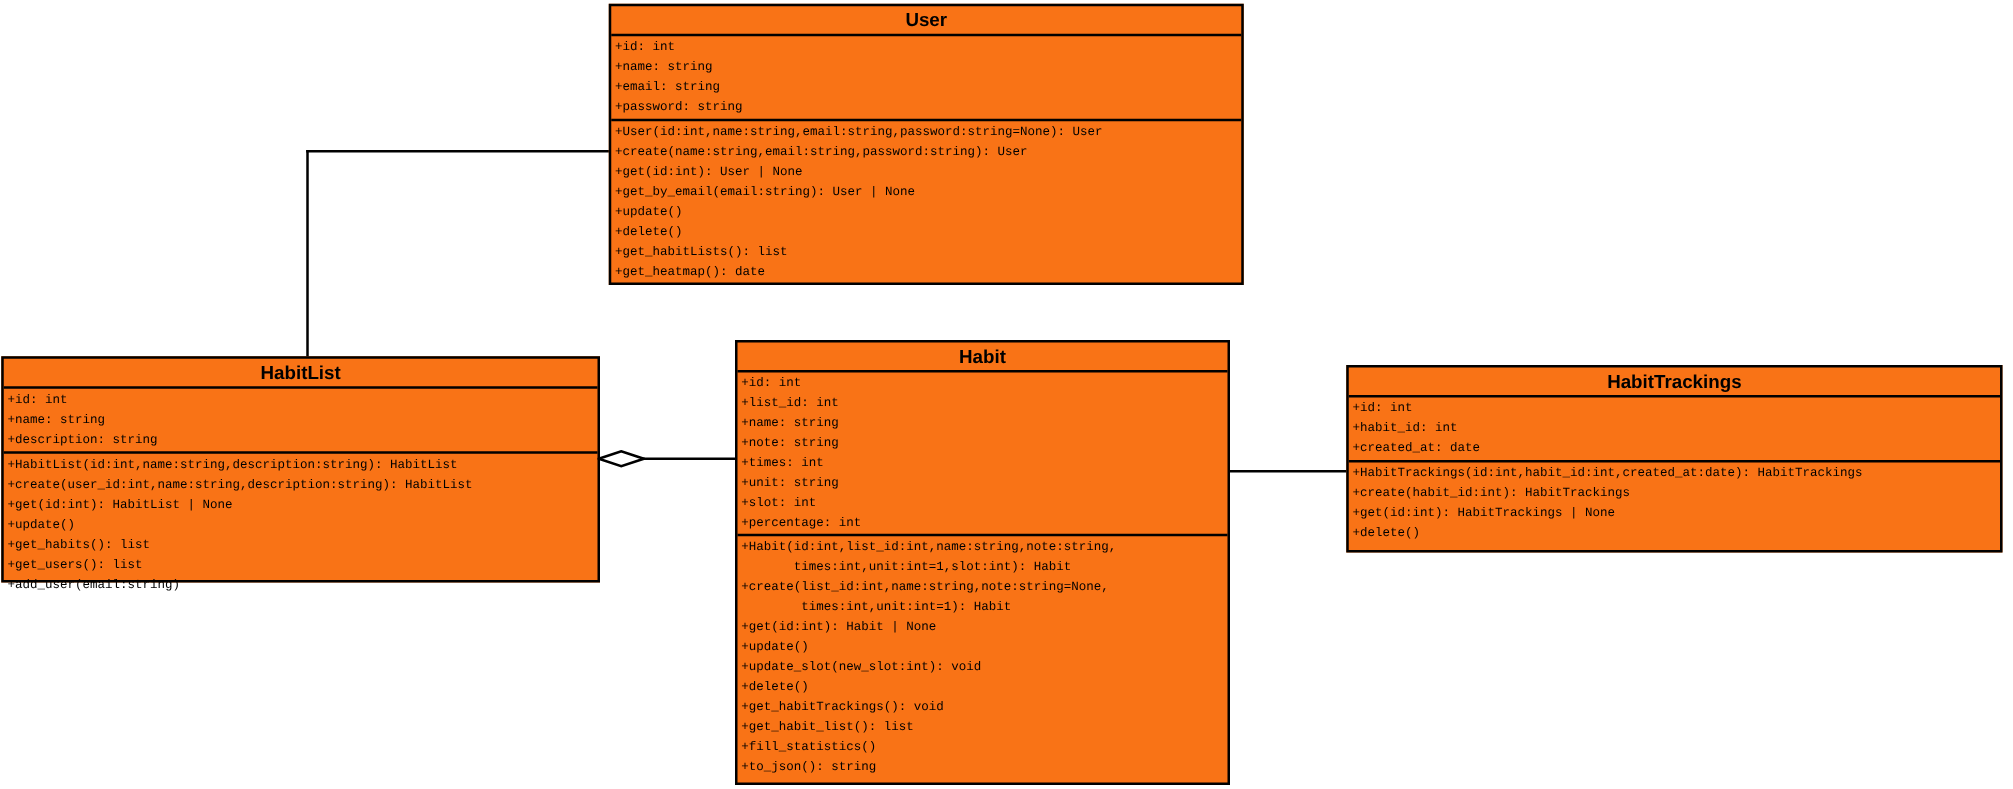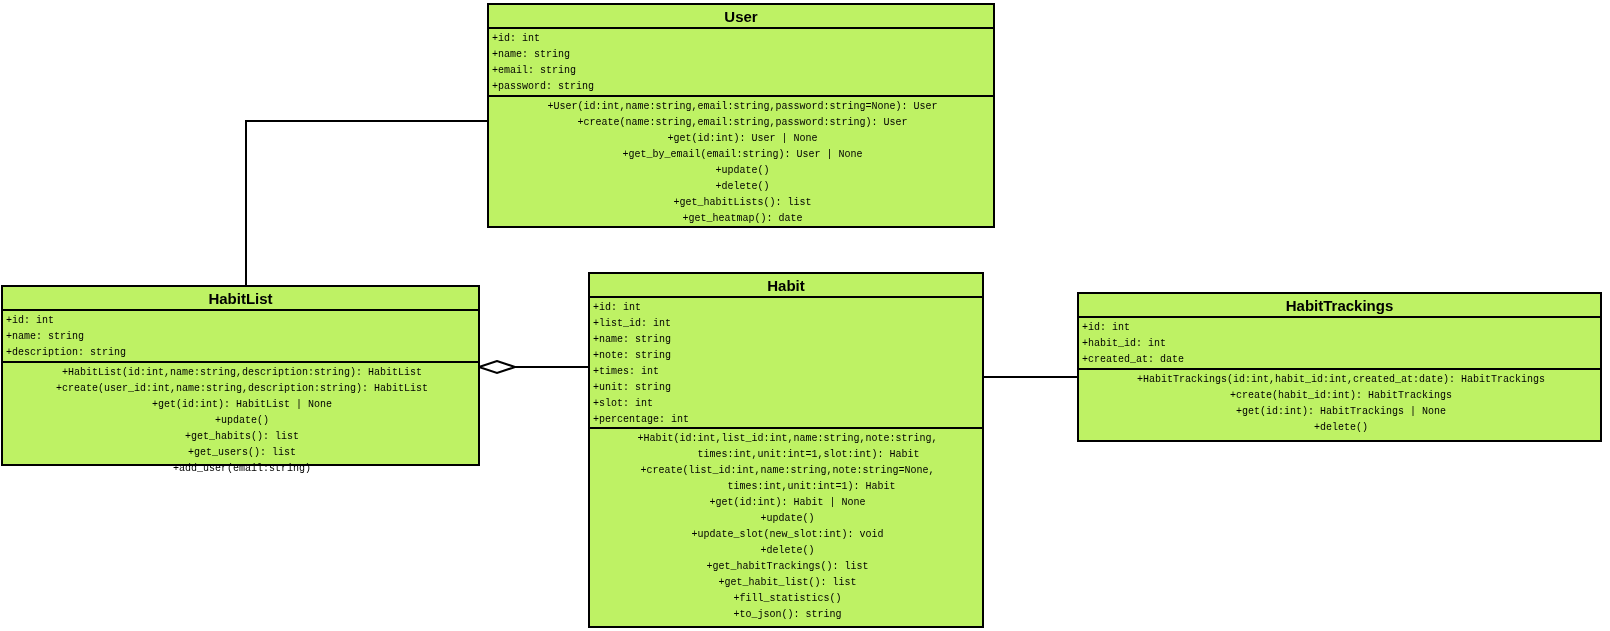--- a/index.html
+++ b/index.html
@@ -13,21 +13,21 @@
   #canvas {
     position: relative;
     width: 1610px;
     height: 631px;
     background: #ffffff;
     font-family: "Liberation Mono", "DejaVu Sans Mono", monospace;
     color: #000000;
   }
   .uml-class {
     position: absolute;
-    background: #bef264;
+    background: #f97316;
     border: 2px solid #000000;
     box-sizing: border-box;
     display: flex;
     flex-direction: column;
   }
   .uml-title {
     flex: 0 0 auto;
     height: 24px;
     line-height: 23px;
     text-align: center;
@@ -41,21 +41,21 @@
   }
   .uml-compart {
     box-sizing: border-box;
     padding: 2px 0 0 3px;
     overflow: visible;
   }
   .uml-attrs {
     flex: 0 0 auto;
     border-bottom: 2px solid #000000;
   }
-  .uml-methods { flex: 1 1 auto; text-align: center; }
+  .uml-methods { flex: 1 1 auto; }
   .uml-line {
     font-size: 10px;
     line-height: 16px;
     white-space: pre;
     font-family: Liberation Mono, monospace;
   }
   
   #box-user          { left: 487px; top: 3px;   width: 508px; height: 225px; }
   #box-user .uml-attrs          { height: 68px; }
   #box-habitlist     { left: 1px;   top: 285px; width: 479px; height: 181px; }
@@ -134,21 +134,21 @@
       </div>
     <div class="uml-compart uml-methods">
         <div class="uml-line">+Habit(id:int,list_id:int,name:string,note:string,</div>
         <div class="uml-line">       times:int,unit:int=1,slot:int): Habit</div>
         <div class="uml-line">+create(list_id:int,name:string,note:string=None,</div>
         <div class="uml-line">        times:int,unit:int=1): Habit</div>
         <div class="uml-line">+get(id:int): Habit | None</div>
         <div class="uml-line">+update()</div>
         <div class="uml-line">+update_slot(new_slot:int): void</div>
         <div class="uml-line">+delete()</div>
-        <div class="uml-line">+get_habitTrackings(): list</div>
+        <div class="uml-line">+get_habitTrackings(): void</div>
         <div class="uml-line">+get_habit_list(): list</div>
         <div class="uml-line">+fill_statistics()</div>
         <div class="uml-line">+to_json(): string</div>
       </div>
   </div>
 
   <div class="uml-class" id="box-habittrackings">
     <div class="uml-title">HabitTrackings</div>
     <div class="uml-compart uml-attrs">
         <div class="uml-line">+id: int</div>

